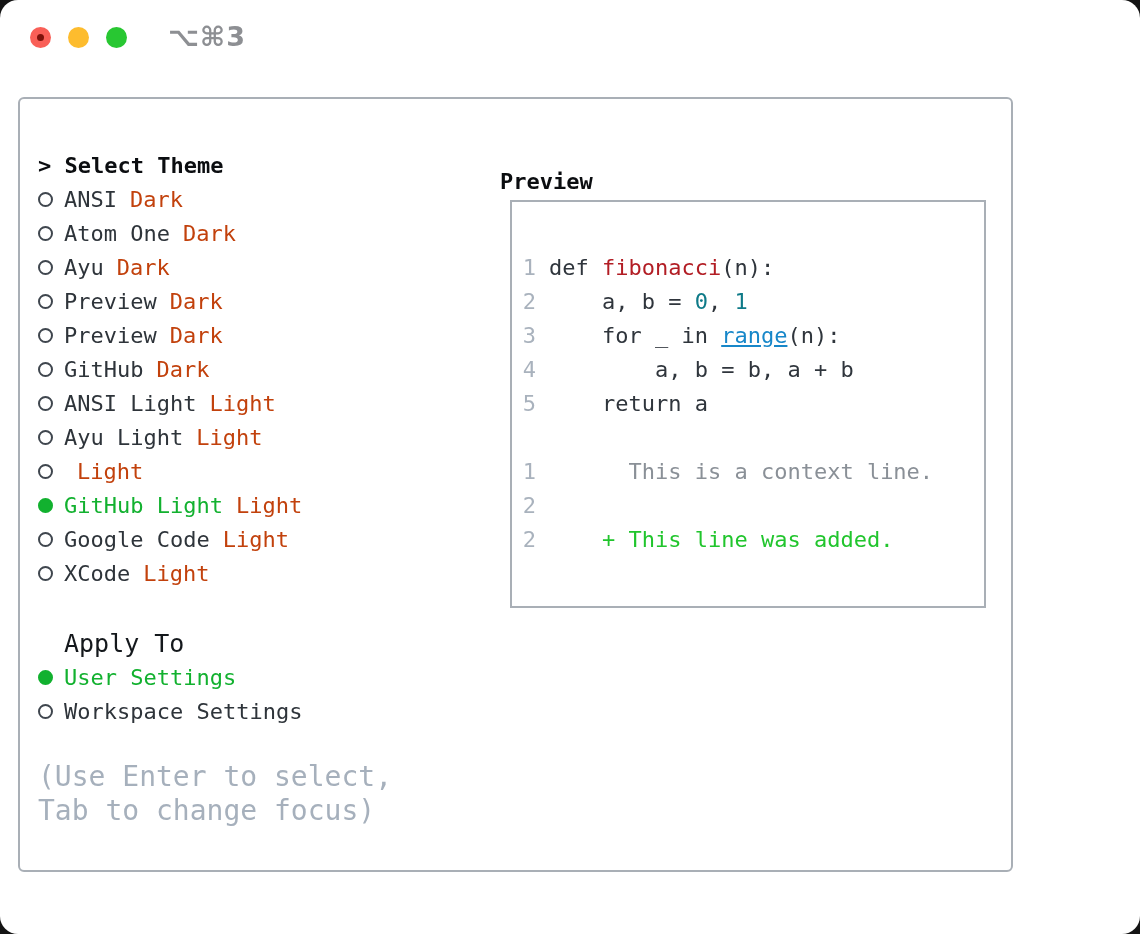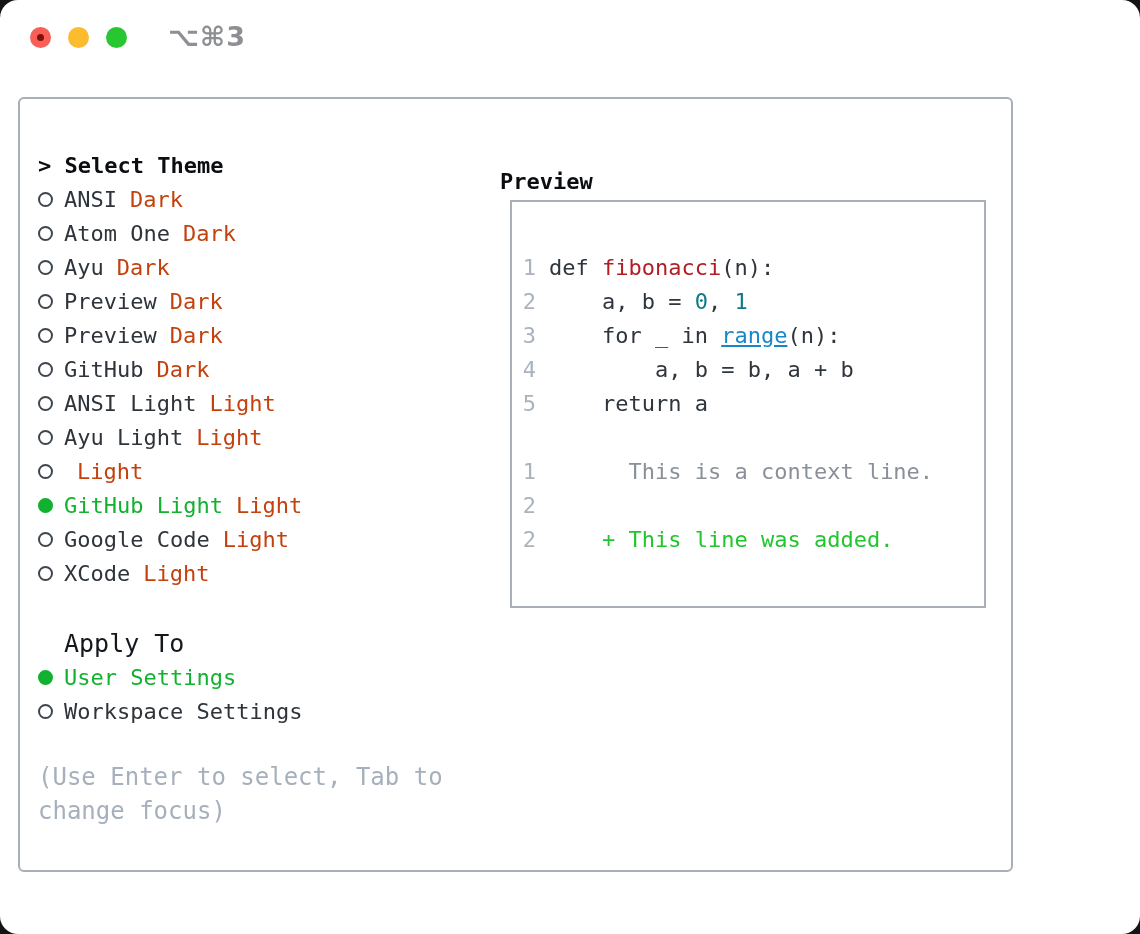--- a/index.html
+++ b/index.html
@@ -49,21 +49,21 @@
   .bullet{
     width:15px;height:15px;border-radius:50%;box-sizing:border-box;
     border:2px solid #3f464e;margin-right:11px;flex:none;background:transparent;
   }
   .opt-row.selected .bullet{background:#12b12f;border-color:#12b12f;}
   .opt-name{color:#2e343a;white-space:pre;}
   .opt-row.selected .opt-name{color:#12b12f;}
   .opt-variant{color:#c2410c;margin-left:13px;white-space:pre;}
   .footer-hint{
     position:absolute;left:38px;top:760px;width:420px;
-    font-size:24px;line-height:34px;color:#a6b0bc;
+    font-size:28px;line-height:34px;color:#a6b0bc;
   }
   
   .preview-box{
     position:absolute;left:510px;top:200px;width:476px;height:408px;
     border:2px solid #a9afb6;box-sizing:border-box;
     padding:48px 10px;background:#ffffff;
   }
   .cline{height:34px;display:flex;align-items:center;font-size:22px;white-space:pre;}
   .gutter{color:#a9b2bd;width:14px;margin-right:13px;text-align:right;flex:none;}
   .spacer{height:34px;}

